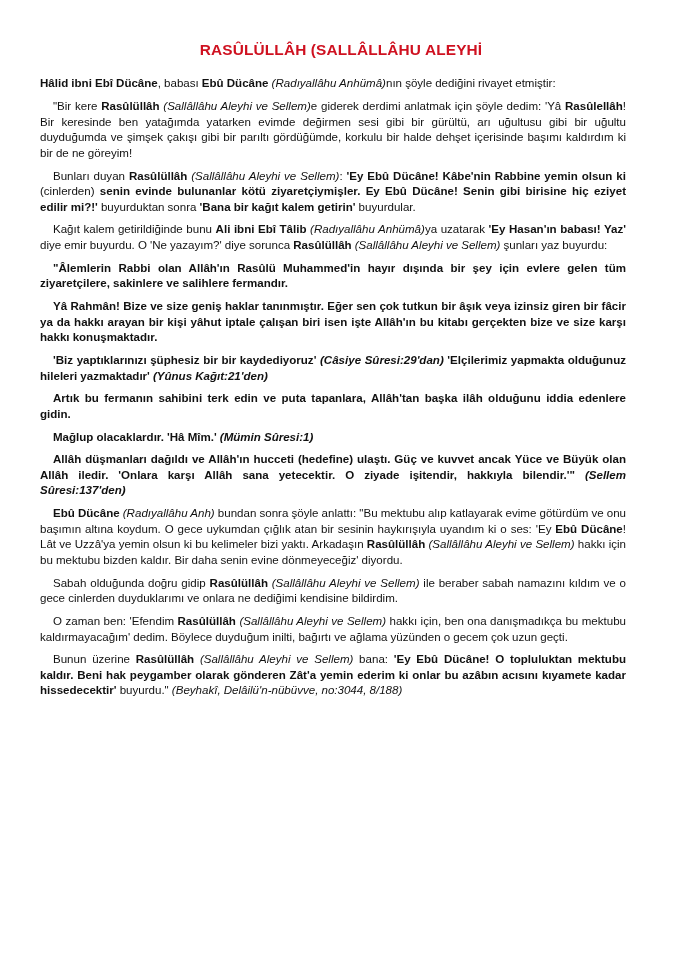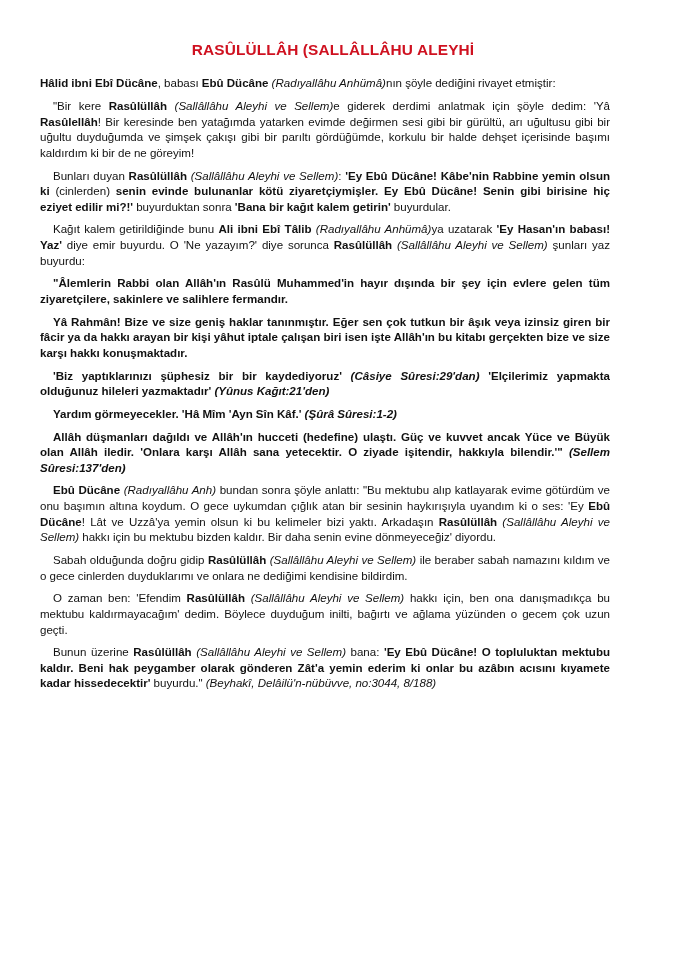--- a/index.html
+++ b/index.html
@@ -13,21 +13,21 @@
     height: 960px;
     overflow: hidden;
     font-family: "Liberation Sans", "DejaVu Sans", sans-serif;
     color: #111111;
     -webkit-font-smoothing: antialiased;
   }
   .page {
     box-sizing: border-box;
     width: 678px;
     height: 960px;
-    padding: 40px 52px 18px 40px;
+    padding: 40px 36px 18px 40px;
     position: relative;
   }
 
   
   .doc-title {
     text-align: center;
     color: #cf1120;
     font-weight: bold;
     font-size: 15.4px;
     line-height: 1.32;
@@ -70,21 +70,22 @@
 
   <div class="body-copy" id="body-copy">
 
   <p class="para"><span class="b">Hâlid ibni Ebî Dücâne</span><span class="reg">, babası </span><span class="b">Ebû Dücâne</span><span class="i"> (Radıyallâhu Anhümâ)</span><span class="reg">nın şöyle dediğini rivayet etmiştir:</span></p>
       <p class="para indent"><span class="reg">"Bir kere </span><span class="b">Rasûlüllâh</span><span class="i"> (Sallâllâhu Aleyhi ve Sellem)</span><span class="reg">e giderek derdimi anlatmak için şöyle dedim: 'Yâ </span><span class="b">Rasûlellâh</span><span class="reg">! Bir keresinde ben yatağımda yatarken evimde değirmen sesi gibi bir gürültü, arı uğultusu gibi bir uğultu duyduğumda ve şimşek çakışı gibi bir parıltı gördüğümde, korkulu bir halde dehşet içerisinde başımı kaldırdım ki bir de ne göreyim!</span></p>
       <p class="para indent"><span class="reg">Bunları duyan </span><span class="b">Rasûlüllâh</span><span class="i"> (Sallâllâhu Aleyhi ve Sellem)</span><span class="reg">: </span><span class="b">'Ey Ebû Dücâne! Kâbe'nin Rabbine yemin olsun ki </span><span class="reg">(cinlerden)</span><span class="b"> senin evinde bulunanlar kötü ziyaretçiymişler. Ey Ebû Dücâne! Senin gibi birisine hiç eziyet edilir mi?!'</span><span class="reg"> buyurduktan sonra </span><span class="b">'Bana bir kağıt kalem getirin'</span><span class="reg"> buyurdular.</span></p>
       <p class="para indent"><span class="reg">Kağıt kalem getirildiğinde bunu </span><span class="b">Ali ibni Ebî Tâlib</span><span class="i"> (Radıyallâhu Anhümâ)</span><span class="reg">ya uzatarak </span><span class="b">'Ey Hasan'ın babası! Yaz'</span><span class="reg"> diye emir buyurdu. O 'Ne yazayım?' diye sorunca </span><span class="b">Rasûlüllâh</span><span class="i"> (Sallâllâhu Aleyhi ve Sellem)</span><span class="reg"> şunları yaz buyurdu:</span></p>
       <p class="para indent boldpara"><span class="b">"Âlemlerin Rabbi olan Allâh'ın Rasûlü Muhammed'in hayır dışında bir şey için evlere gelen tüm ziyaretçilere, sakinlere ve salihlere fermandır.</span></p>
       <p class="para indent boldpara"><span class="b">Yâ Rahmân! Bize ve size geniş haklar tanınmıştır. Eğer sen çok tutkun bir âşık veya izinsiz giren bir fâcir ya da hakkı arayan bir kişi yâhut iptale çalışan biri isen işte Allâh'ın bu kitabı gerçekten bize ve size karşı hakkı konuşmaktadır.</span></p>
       <p class="para indent boldpara"><span class="b">'Biz yaptıklarınızı şüphesiz bir bir kaydediyoruz'</span><span class="i"> (Câsiye Sûresi:29'dan)</span><span class="reg">    </span><span class="b">'Elçilerimiz yapmakta olduğunuz hileleri yazmaktadır'</span><span class="i"> (Yûnus Kağıt:21'den)</span></p>
-      <p class="para indent boldpara"><span class="b">Yardım görmeyecekler. 'Hâ Mîm 'Ayn Sîn Kâf.'</span><span class="i"> (Şûrâ Sûresi:1-2)</span></p>
+      <p class="para indent boldpara"><span class="b">Artık bu fermanın sahibini terk edin ve puta tapanlara, Allâh'tan başka ilâh olduğunu iddia edenlere gidin.</span></p>
+      <p class="para indent boldpara"><span class="b">Mağlup olacaklardır. 'Hâ Mîm.'</span><span class="i"> (Mümin Sûresi:1)</span></p>
       <p class="para indent boldpara"><span class="b">Allâh düşmanları dağıldı ve Allâh'ın hucceti </span><span class="reg">(hedefine)</span><span class="b"> ulaştı. Güç ve kuvvet ancak Yüce ve Büyük olan Allâh iledir. 'Onlara karşı Allâh sana yetecektir. O ziyade işitendir, hakkıyla bilendir.'"</span><span class="i"> (Sellem Sûresi:137'den)</span></p>
       <p class="para indent"><span class="b">Ebû Dücâne</span><span class="i"> (Radıyallâhu Anh)</span><span class="reg"> bundan sonra şöyle anlattı: "Bu mektubu alıp katlayarak evime götürdüm ve onu başımın altına koydum. O gece uykumdan çığlık atan bir sesinin haykırışıyla uyandım ki o ses: 'Ey </span><span class="b">Ebû Dücâne</span><span class="reg">! Lât ve Uzzâ'ya yemin olsun ki bu kelimeler bizi yaktı. Arkadaşın </span><span class="b">Rasûlüllâh</span><span class="i"> (Sallâllâhu Aleyhi ve Sellem)</span><span class="reg"> hakkı için bu mektubu bizden kaldır. Bir daha senin evine dönmeyeceğiz' diyordu.</span></p>
       <p class="para indent"><span class="reg">Sabah olduğunda doğru gidip </span><span class="b">Rasûlüllâh</span><span class="i"> (Sallâllâhu Aleyhi ve Sellem)</span><span class="reg"> ile beraber sabah namazını kıldım ve o gece cinlerden duyduklarımı ve onlara ne dediğimi kendisine bildirdim.</span></p>
       <p class="para indent"><span class="reg">O zaman ben: 'Efendim </span><span class="b">Rasûlüllâh</span><span class="i"> (Sallâllâhu Aleyhi ve Sellem)</span><span class="reg"> hakkı için, ben ona danışmadıkça bu mektubu kaldırmayacağım' dedim. Böylece duyduğum inilti, bağırtı ve ağlama yüzünden o gecem çok uzun geçti.</span></p>
       <p class="para indent"><span class="reg">Bunun üzerine </span><span class="b">Rasûlüllâh</span><span class="i"> (Sallâllâhu Aleyhi ve Sellem)</span><span class="reg"> bana: </span><span class="b">'Ey Ebû Dücâne! O topluluktan mektubu kaldır. Beni hak peygamber olarak gönderen Zât'a yemin ederim ki onlar bu azâbın acısını kıyamete kadar hissedecektir'</span><span class="reg"> buyurdu." </span><span class="i">(Beyhakî, Delâilü'n-nübüvve, no:3044, 8/188)</span></p>
     </div>
 
 </div>
 
 </body></html>

